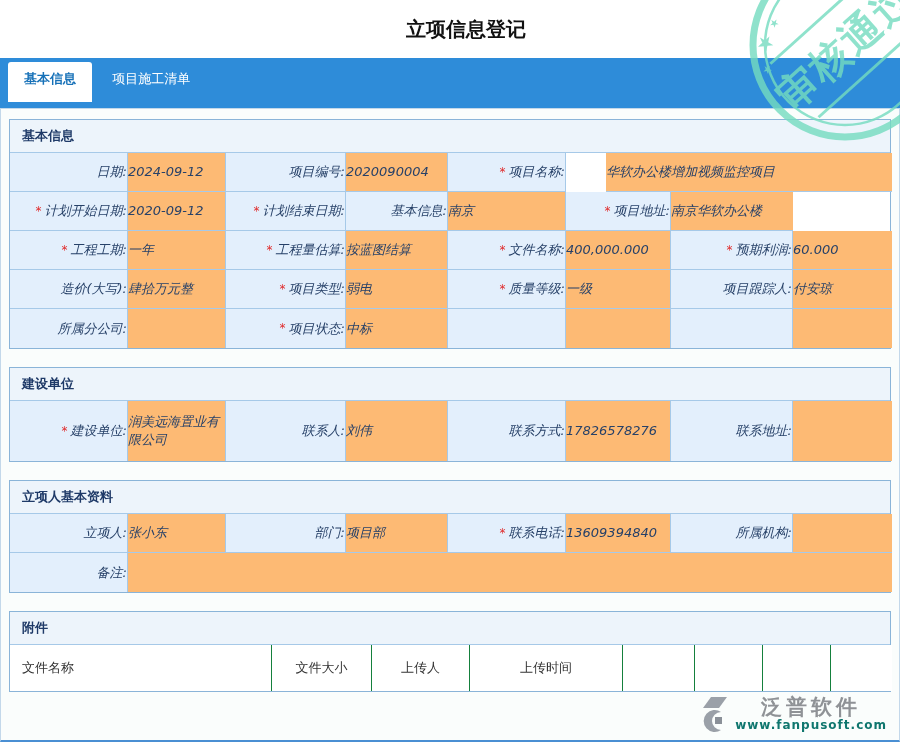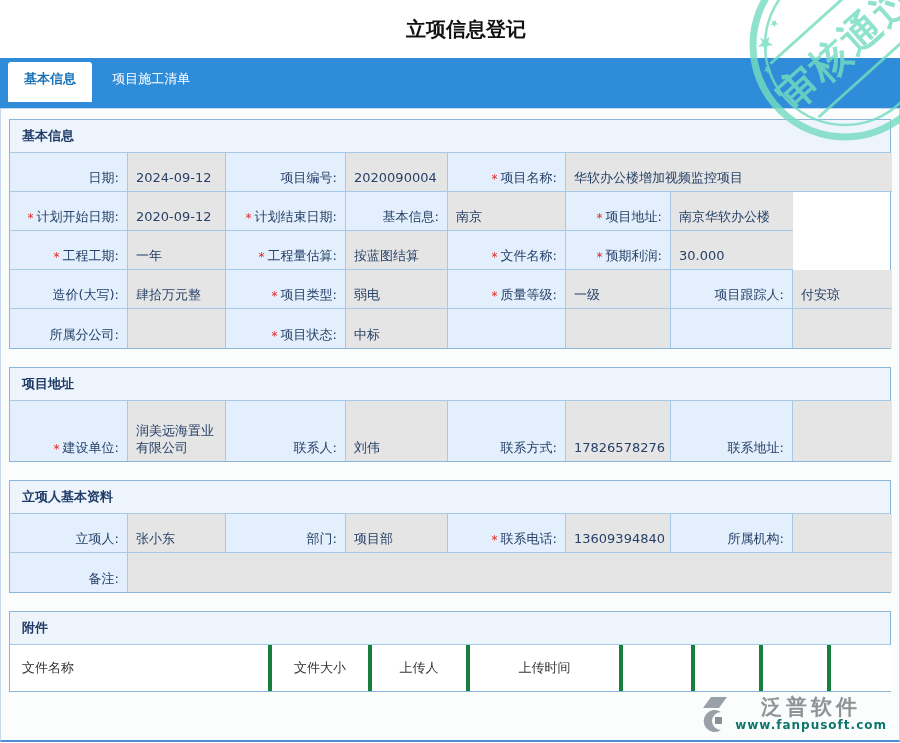--- a/index.html
+++ b/index.html
@@ -41,39 +41,39 @@
     height:33px; line-height:32px; padding-left:12px;
     background:#edf4fb; border-bottom:1px solid #a6c9e8;
     font-weight:bold; color:#1f3a68; font-size:13px;
   }
   .frow {
     display:grid;
     grid-template-columns:118px 98px 120px 102px 118px 105px 122px 99px;
   }
   .frow .cell {
     border-right:1px solid #a6c9e8; border-bottom:1px solid #a6c9e8;
-    display:flex; align-items:flex-end; min-height:39px;
-    padding:4px 8px; line-height:1.35;
+    display:flex; align-items:center; min-height:39px;
+    padding:4px 0; line-height:1.35;font-style:italic;
   }
   .frow .cell:last-child { border-right:none; }
   .frow:last-child .cell { border-bottom:none; }
   .cell.lab { background:#e3effc; justify-content:flex-end; text-align:right; }
-  .cell.val { background:#e5e5e5; justify-content:flex-start; }
+  .cell.val { background:#fdba74; justify-content:flex-start; }
   .cell .req { color:#e02b2b; margin-right:3px; font-size:12px; }
-  .span3 { grid-column:span 3; }
+  .span3 { grid-column:span 3;margin-left:40px; }
   .span7 { grid-column:span 7; }
   .tall .cell { min-height:60px; }
   
   .attach-grid {
     display:grid;
     grid-template-columns:262px 100px 98px 153px 72px 68px 68px 61px;
   }
   .attach-grid .acell {
     height:46px; display:flex; align-items:center; justify-content:center;
-    border-right:4px solid #15803d; color:#333; background:#fff;
+    border-right:1px solid #15803d; color:#333; background:#fff;
     font-size:13px;
   }
   .attach-grid .acell:first-child { justify-content:flex-start; padding-left:12px; }
   .attach-grid .acell:last-child { border-right:none; }
   
   .stamp {
     position:absolute; left:745px; top:-55px; width:200px; height:200px;
     z-index:5; pointer-events:none; opacity:.8;
   }
   
@@ -163,26 +163,29 @@
           <span class="req">*</span>
           <span>工程量估算:</span>
         </div>
       <div class="cell val">
           <span>按蓝图结算</span>
         </div>
       <div class="cell lab">
           <span class="req">*</span>
           <span>文件名称:</span>
         </div>
+      <div class="cell val">
+          <span>400,000.000</span>
+        </div>
       <div class="cell lab">
           <span class="req">*</span>
           <span>预期利润:</span>
         </div>
       <div class="cell val">
-          <span>30.000</span>
+          <span>60.000</span>
         </div>
     </div>
     <div class="frow">
       <div class="cell lab">
           <span>造价(大写):</span>
         </div>
       <div class="cell val">
           <span>肆拾万元整</span>
         </div>
       <div class="cell lab">
@@ -221,21 +224,21 @@
           <span>中标</span>
         </div>
       <div class="cell lab"></div>
       <div class="cell val"></div>
       <div class="cell lab"></div>
       <div class="cell val"></div>
     </div>
   </div>
 
   <div class="box">
-    <div class="box-title">项目地址</div>
+    <div class="box-title">建设单位</div>
     <div class="frow tall">
       <div class="cell lab">
           <span class="req">*</span>
           <span>建设单位:</span>
         </div>
       <div class="cell val">
           <span>润美远海置业有限公司</span>
         </div>
       <div class="cell lab">
           <span>联系人:</span>

